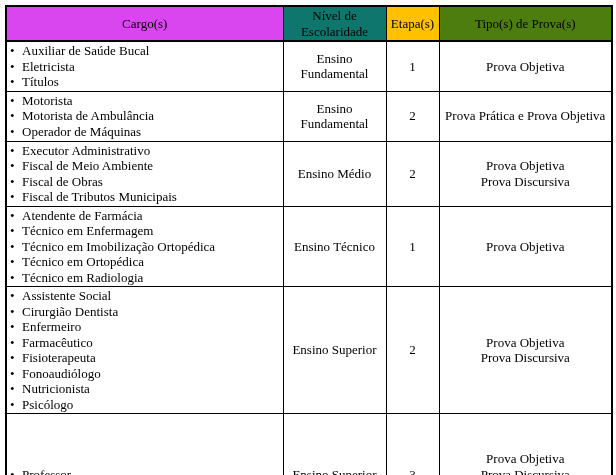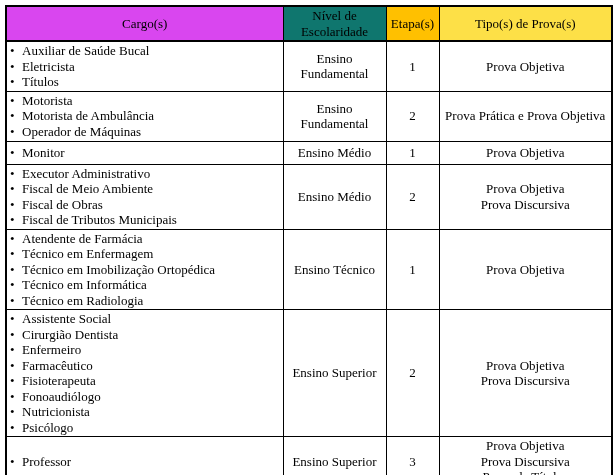--- a/index.html
+++ b/index.html
@@ -72,21 +72,21 @@
       <col style="width:277px">
       <col style="width:103px">
       <col style="width:53px">
       <col style="width:173px">
     </colgroup>
     <thead>
       <tr>
         <th style="background: #d946ef; margin-top: 32px;">Cargo(s)</th>
         <th style="background: #0f766e;">Nível de Escolaridade</th>
         <th style="background: rgb(255, 192, 0); margin-left: 39px;">Etapa(s)</th>
-        <th style="background: #fde047;">Tipo(s) de Prova(s)</th>
+        <th style="background: #4d7c0f;">Tipo(s) de Prova(s)</th>
       </tr>
     </thead>
     <tbody>
         <tr>
           <td class="cargo-cell">
             <div class="cargo-item"><span class="bullet">•</span><span>Auxiliar de Saúde Bucal</span></div>
             <div class="cargo-item"><span class="bullet">•</span><span>Eletricista</span></div>
             <div class="cargo-item"><span class="bullet">•</span><span>Títulos</span></div>
           </td>
           <td class="center-cell">
@@ -110,34 +110,20 @@
           </td>
           <td class="center-cell">
             <div>2</div>
           </td>
           <td class="center-cell">
             <div>Prova Prática e Prova Objetiva</div>
           </td>
         </tr>
         <tr>
           <td class="cargo-cell">
-            <div class="cargo-item"><span class="bullet">•</span><span>Monitor</span></div>
-          </td>
-          <td class="center-cell">
-            <div>Ensino Médio</div>
-          </td>
-          <td class="center-cell">
-            <div>1</div>
-          </td>
-          <td class="center-cell">
-            <div>Prova Objetiva</div>
-          </td>
-        </tr>
-        <tr>
-          <td class="cargo-cell">
             <div class="cargo-item"><span class="bullet">•</span><span>Executor Administrativo</span></div>
             <div class="cargo-item"><span class="bullet">•</span><span>Fiscal de Meio Ambiente</span></div>
             <div class="cargo-item"><span class="bullet">•</span><span>Fiscal de Obras</span></div>
             <div class="cargo-item"><span class="bullet">•</span><span>Fiscal de Tributos Municipais</span></div>
           </td>
           <td class="center-cell">
             <div>Ensino Médio</div>
           </td>
           <td class="center-cell">
             <div>2</div>
@@ -145,21 +131,21 @@
           <td class="center-cell">
             <div>Prova Objetiva</div>
             <div>Prova Discursiva</div>
           </td>
         </tr>
         <tr>
           <td class="cargo-cell">
             <div class="cargo-item"><span class="bullet">•</span><span>Atendente de Farmácia</span></div>
             <div class="cargo-item"><span class="bullet">•</span><span>Técnico em Enfermagem</span></div>
             <div class="cargo-item"><span class="bullet">•</span><span>Técnico em Imobilização Ortopédica</span></div>
-            <div class="cargo-item"><span class="bullet">•</span><span>Técnico em Informática</span></div>
+            <div class="cargo-item"><span class="bullet">•</span><span>Técnico em Ortopédica</span></div>
             <div class="cargo-item"><span class="bullet">•</span><span>Técnico em Radiologia</span></div>
           </td>
           <td class="center-cell">
             <div>Ensino Técnico</div>
           </td>
           <td class="center-cell">
             <div>1</div>
           </td>
           <td class="center-cell">
             <div>Prova Objetiva</div>

